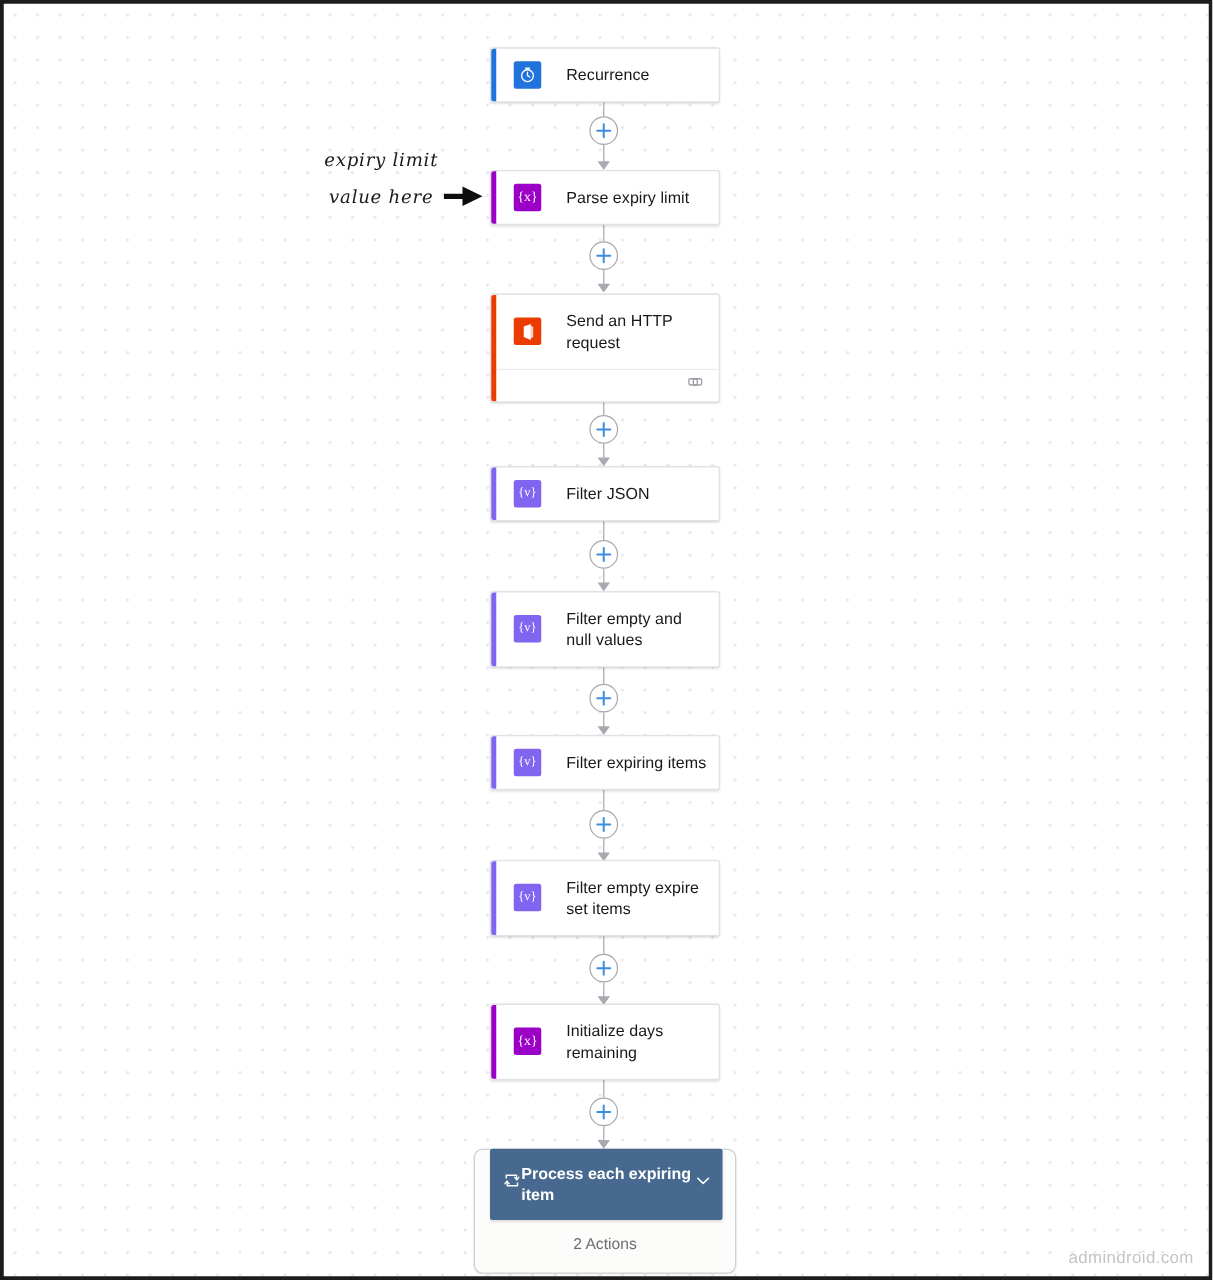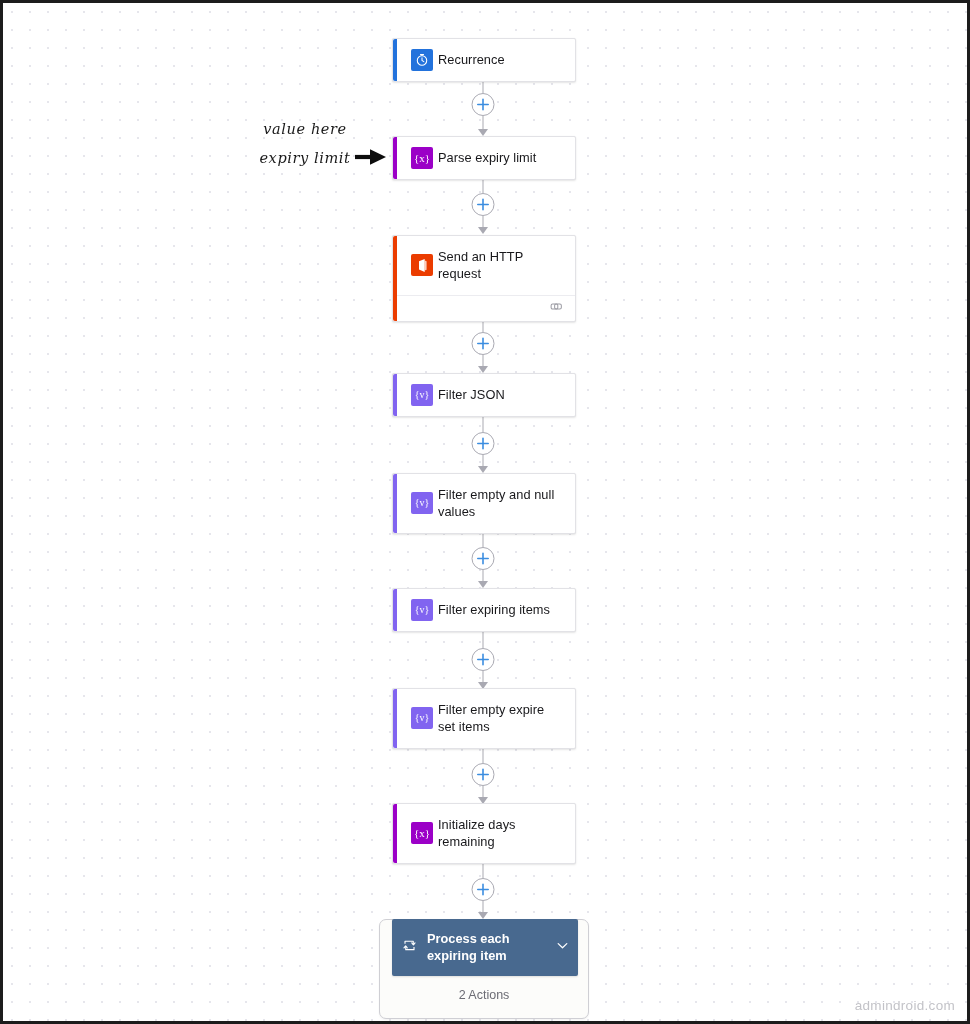--- a/index.html
+++ b/index.html
@@ -70,21 +70,21 @@
   }
   .accent {
     position: absolute;
     left: 0; top: 0; bottom: 0;
     width: 4px;
     border-radius: 2px 0 0 2px;
   }
   .node-main {
     display: flex;
     align-items: center;
-    gap: 5px;
+    gap: 20px;
     padding: 10px 10px 10px 18px;
     min-height: 38px;
   }
   .node-tall .node-main { padding-top: 12px; padding-bottom: 12px; }
   .ico {
     flex: 0 0 auto;
     width: 22px;
     height: 22px;
     border-radius: 2px;
     display: flex;
@@ -123,21 +123,20 @@
     box-shadow: 0 1px 2px rgba(0,0,0,0.05);
   }
   .scope-head {
     position: relative;
     margin: -1px 0 0 12px;
     width: 186px;
     background: #48698f;
     border-radius: 2px;
     display: flex;
     align-items: center;
-    gap: 10px;
     padding: 11px 8px 11px 10px;
     cursor: pointer;
     box-shadow: 0 1px 2px rgba(0,0,0,0.12);
   }
   .scope-title {
     flex: 1;
     color: #ffffff;
     font-size: 12.8px;
     font-weight: bold;
     line-height: 1.35;
@@ -365,22 +364,22 @@
       <span>
         <svg width="15" height="15" viewBox="0 0 16 16">
           <path d="M3.4 6.0 L8 10.4 L12.6 6.0" fill="none" stroke="#ffffff" stroke-width="1.35" stroke-linecap="round" stroke-linejoin="round"></path>
         </svg>
       </span>
     </div>
     <div class="scope-count">2 Actions</div>
   </div>
 
   <div class="annot">
+    <div>expiry limit</div>
     <div>value here</div>
-    <div>expiry limit</div>
   </div>
   <div class="annot-arrow">
     <svg width="32" height="18" viewBox="0 0 32 18">
       <path d="M0 9 H18" stroke="#0d0d0d" stroke-width="4.2" stroke-linecap="butt"></path>
       <path d="M15 1.2 L31 9 L15 16.8 Z" fill="#0d0d0d"></path>
     </svg>
   </div>
 
   <div class="watermark">admindroid.com</div>
 

